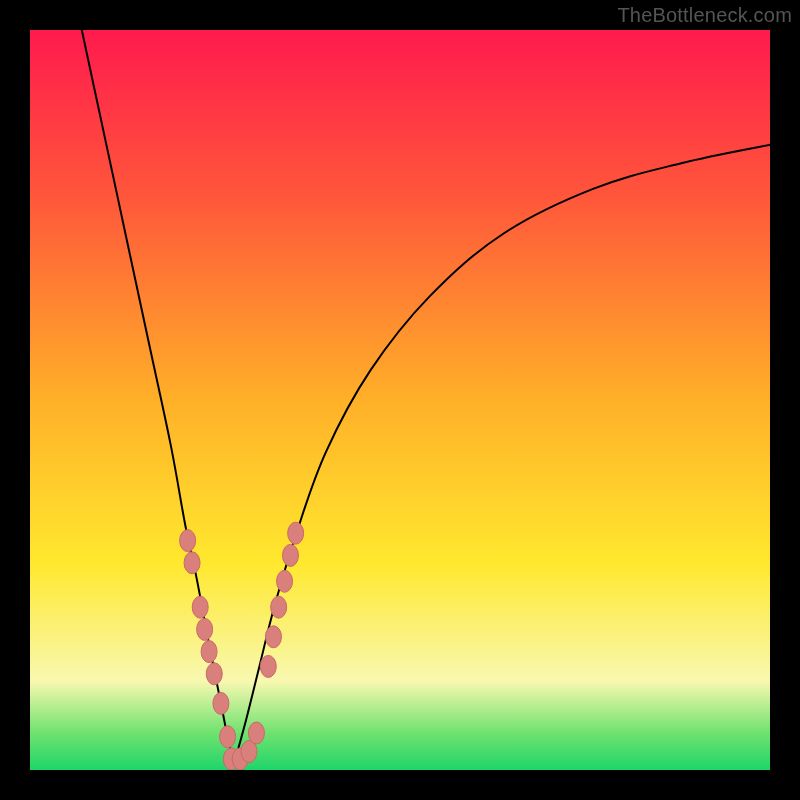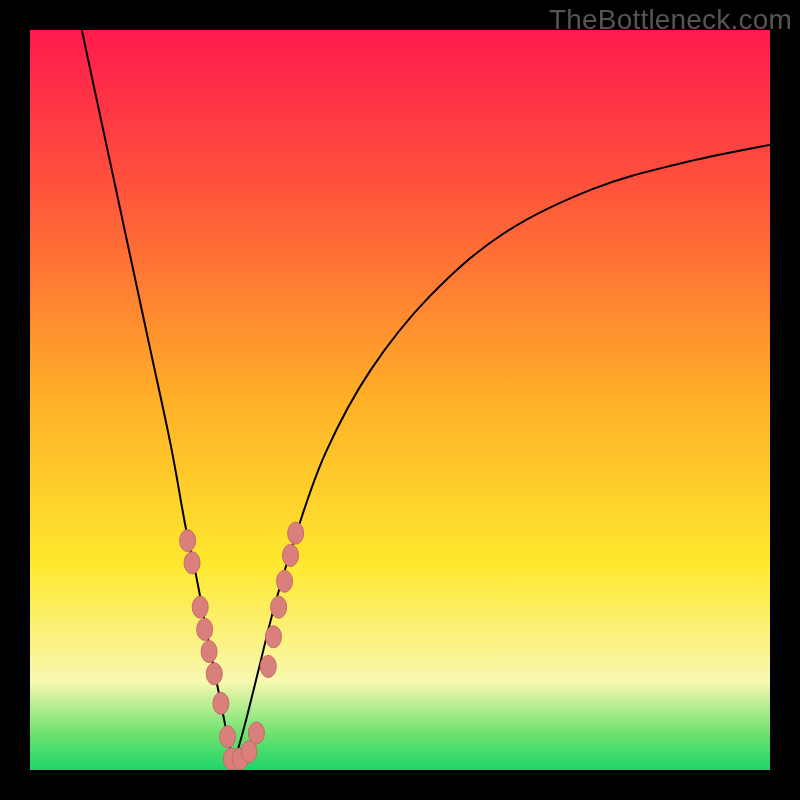--- a/index.html
+++ b/index.html
@@ -39,21 +39,21 @@
     left: 0;
     top: 0;
     width: 100%;
     height: 100%;
     pointer-events: none;
   }
   .watermark {
     position: absolute;
     top: 4px;
     right: 8px;
-    font-size: 28px;
+    font-size: 20px;
     font-weight: 500;
     color: #555;
     letter-spacing: 0.2px;
     user-select: none;
   }
 </style>
 </head>
 <body>
 
 <div class="frame">

